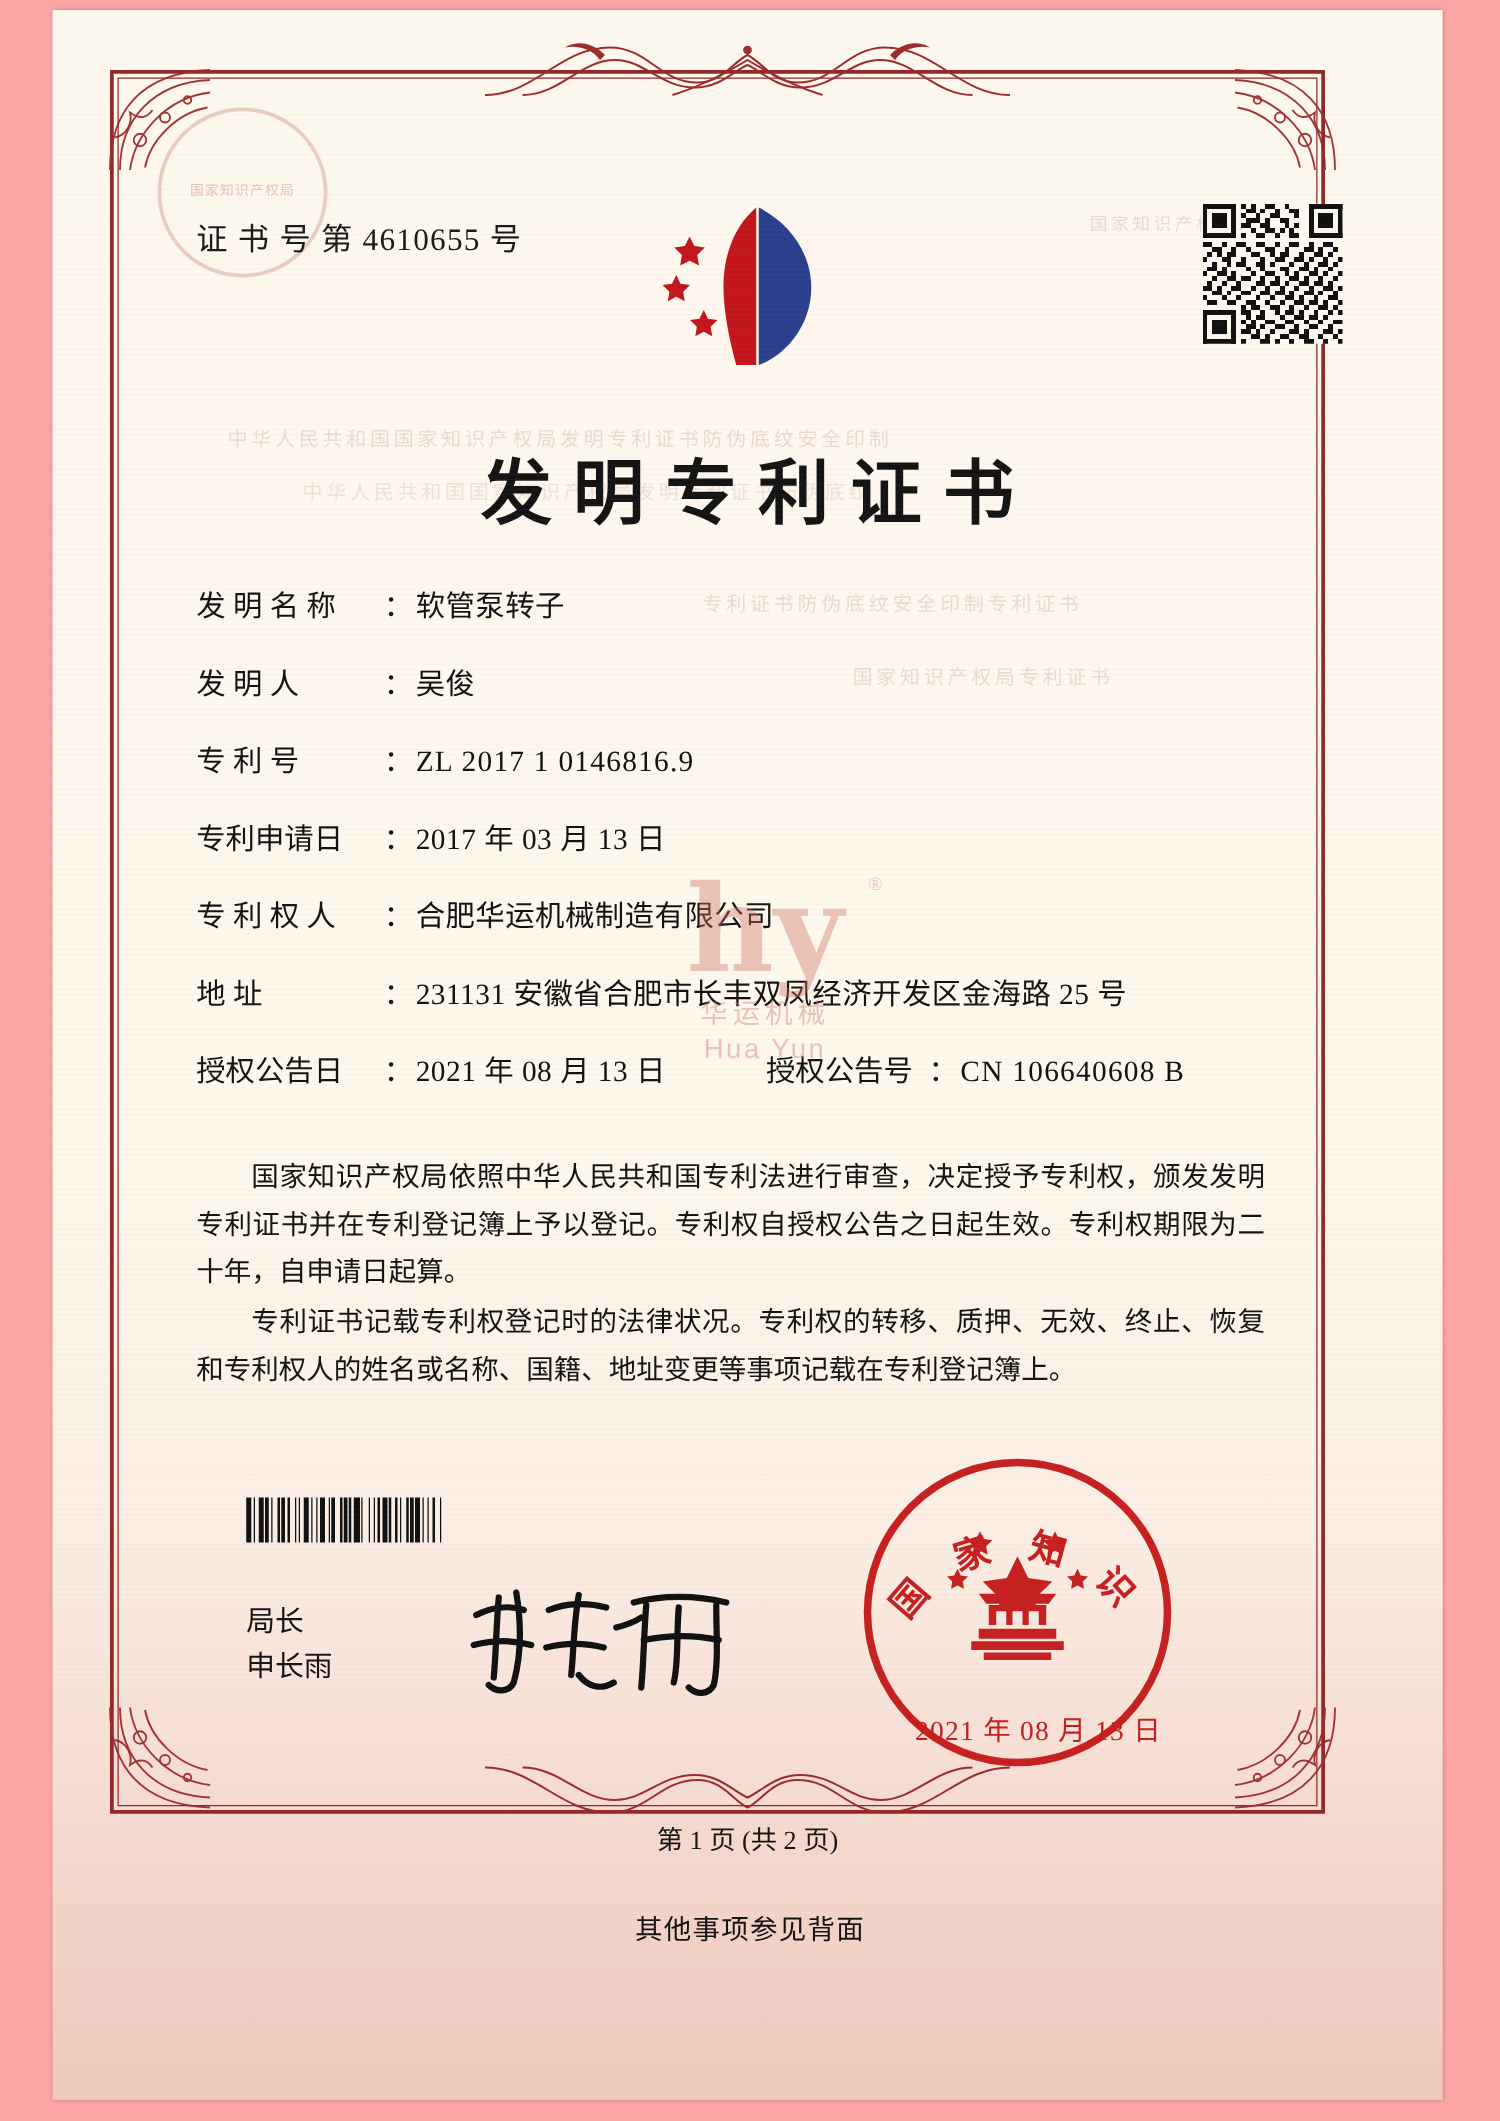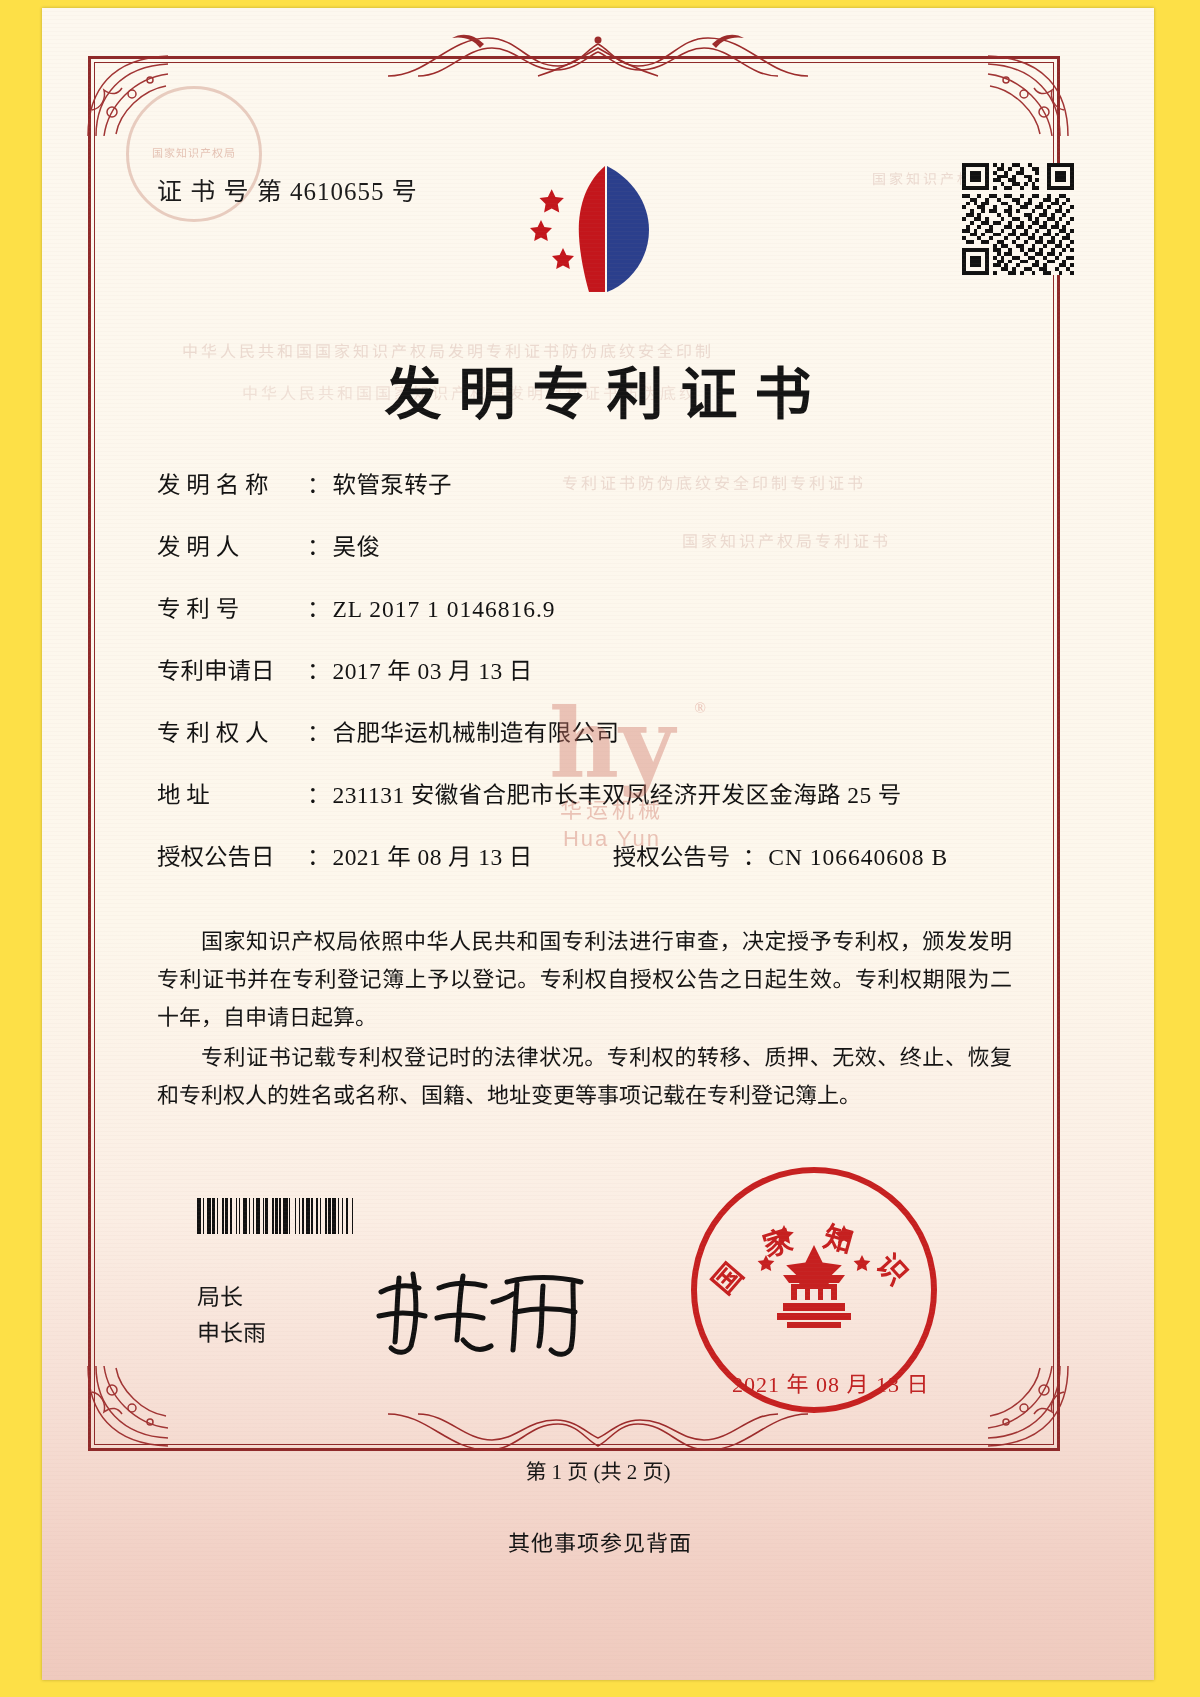--- a/index.html
+++ b/index.html
@@ -6,21 +6,21 @@
     margin: 0;
     padding: 0;
     background: #a9a9a9;
     font-family: "Liberation Serif", "DejaVu Serif", serif;
   }
   #page {
     position: relative;
     width: 1200px;
     height: 1697px;
     margin: 0 auto;
-    background: #fde047;
+    background: #fca5a5;
     overflow: hidden;
   }
   
   .sheet {
     position: absolute;
     left: 42px;
     top: 8px;
     width: 1112px;
     height: 1672px;
     background:

